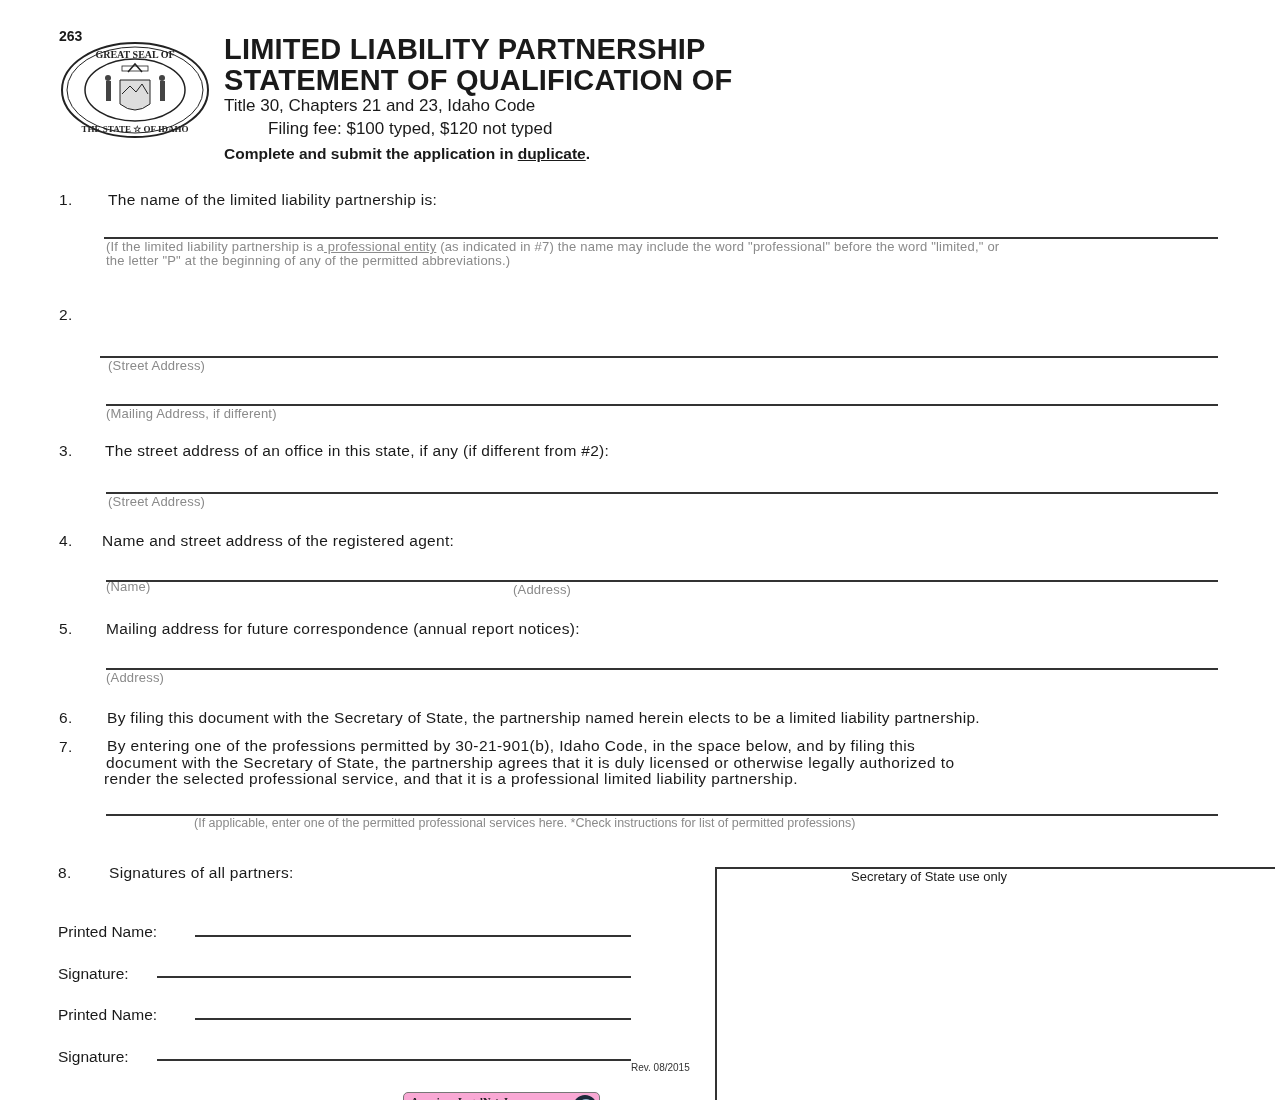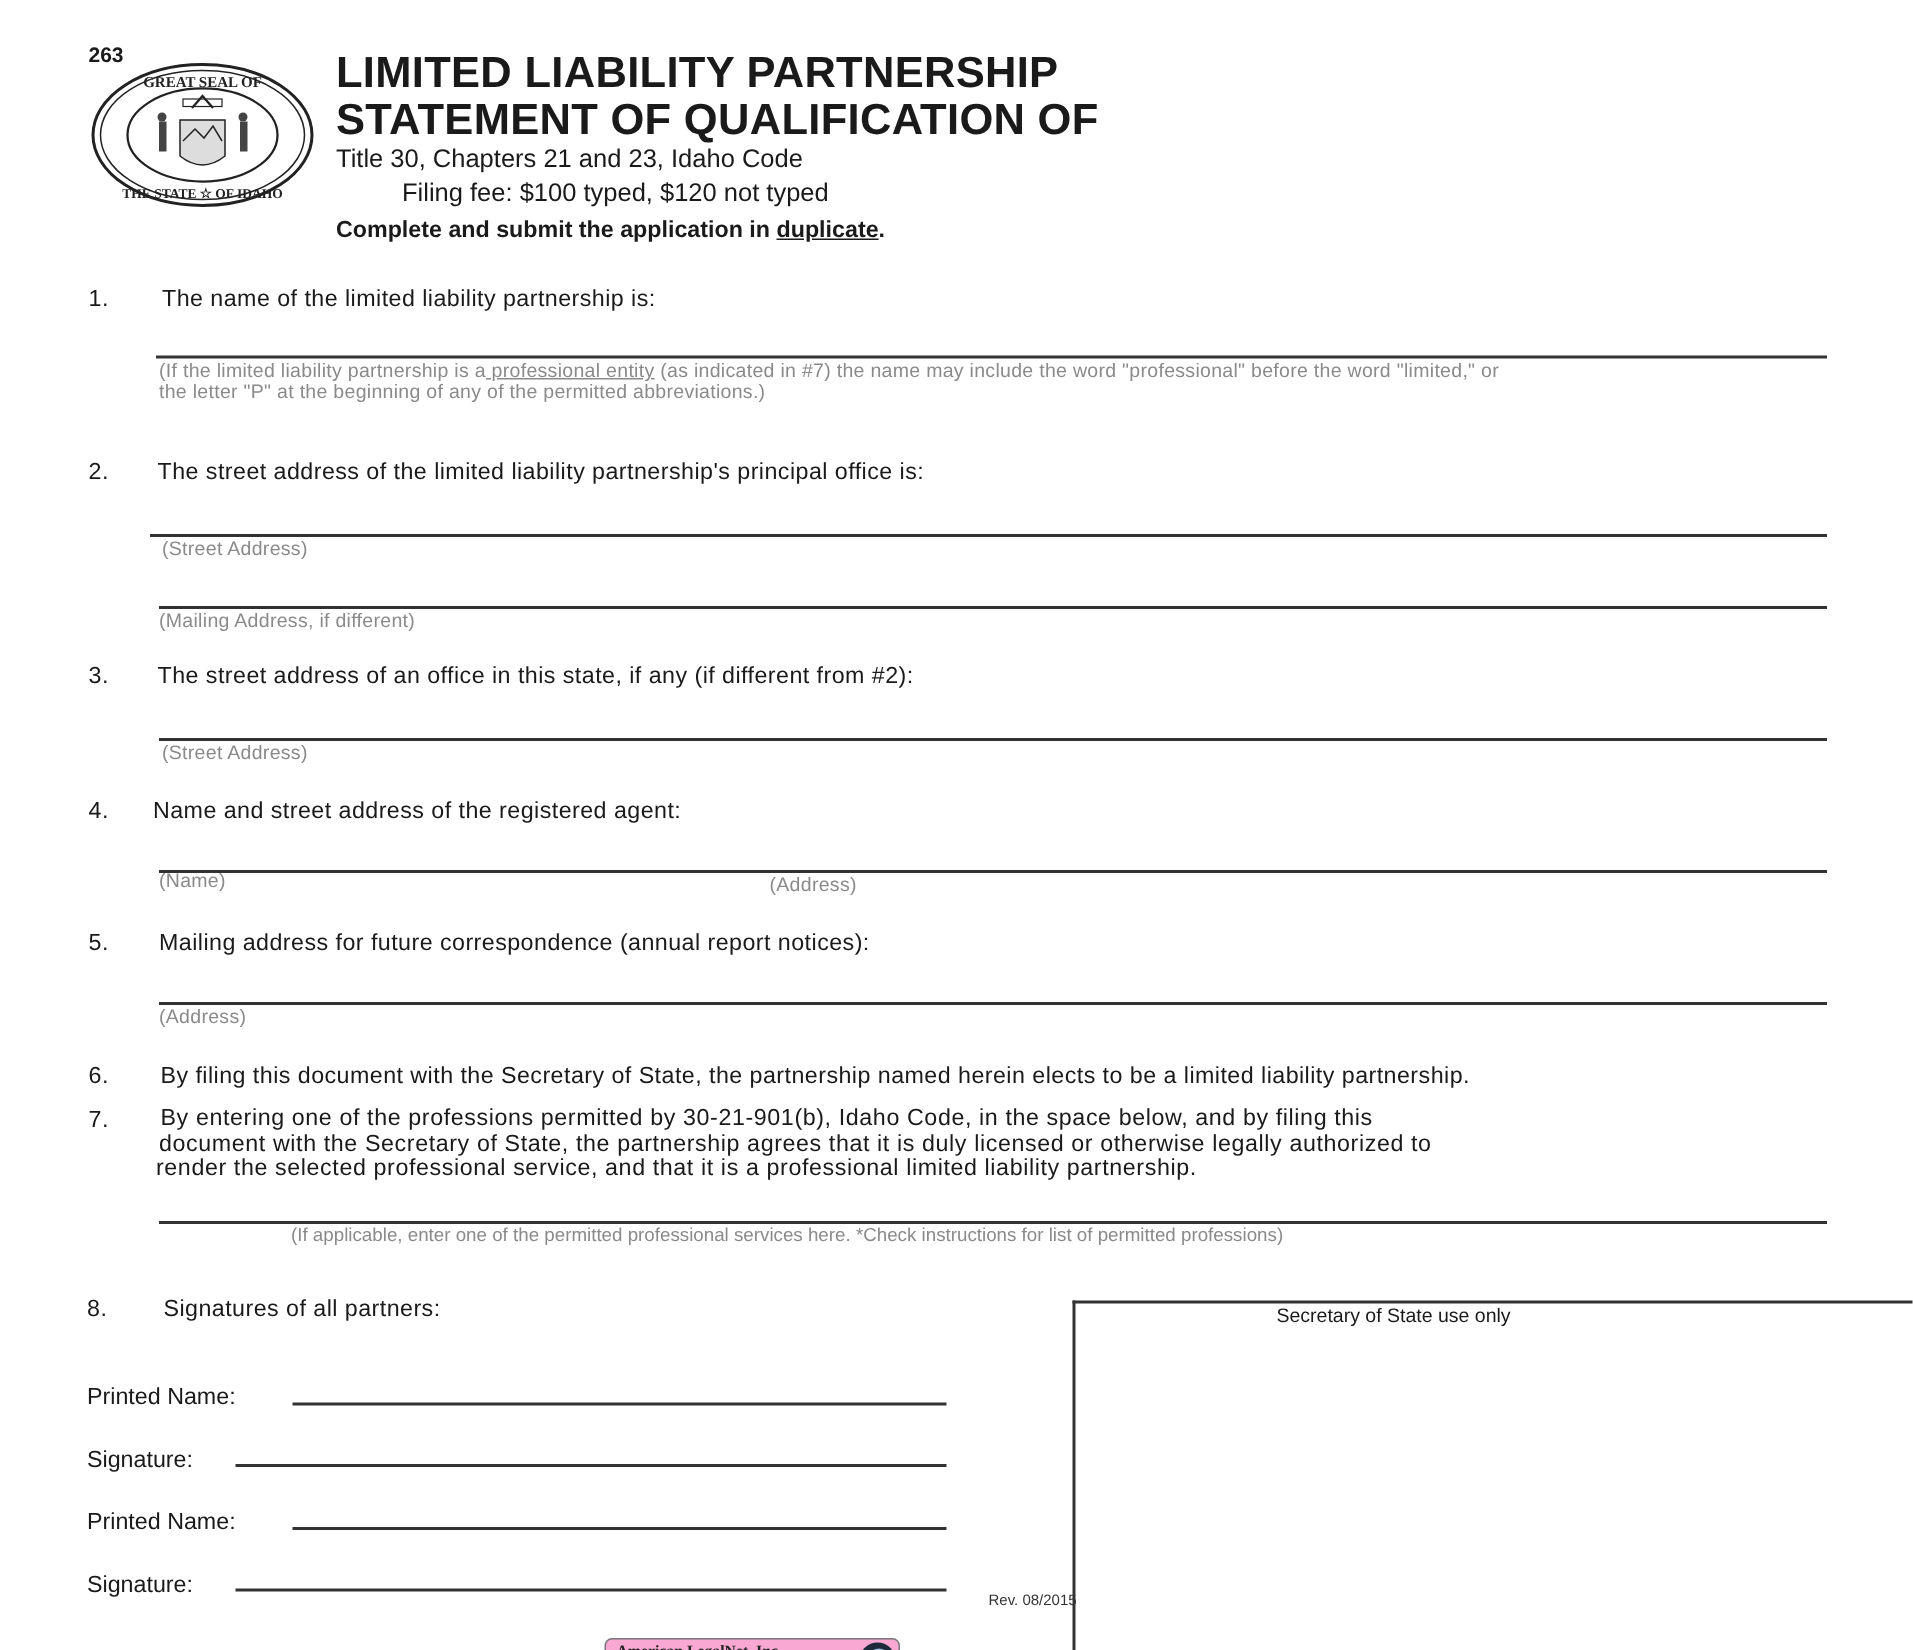--- a/index.html
+++ b/index.html
@@ -20,21 +20,21 @@
   .hint { position: absolute; color: #8a8a8a; font-size: 13px; line-height: 13.5px; letter-spacing: 0.2px; }
   .hint u { text-decoration: underline; }
   .para { position: absolute; font-size: 15.5px; line-height: 16.5px; letter-spacing: 0.4px; }
   .sos-box { left: 715px; top: 867px; width: 580px; height: 260px; border-left: 2px solid #333; border-top: 2px solid #333; }
   .sos-label { position: absolute; left: 134px; top: 0px; font-size: 13px; }
   .sig-label { position: absolute; font-size: 15.5px; }
   .logo-box { left: 403px; top: 1092px; width: 195px; height: 28px; border: 1px solid #777; border-radius: 5px; background: #f9a8d4; }
   .logo-name { position: absolute; left: 7px; top: 3px; font-family: "Liberation Serif", serif; font-weight: bold; font-size: 10.5px; color: #222; }
   .logo-url { position: absolute; left: 7px; top: 14px; font-family: "Liberation Serif", serif; font-size: 10.5px; color: #3b5cb0; text-decoration: underline; margin-left: 39px; }
   .logo-globe { position: absolute; right: 1px; top: 1px; width: 26px; height: 26px; }
-  .rev { left: 631px; top: 1062px; font-size: 10px; color: #333; margin-left: 28px; }
+  .rev { left: 631px; top: 1062px; font-size: 10px; color: #333; }
 </style>
 </head>
 <body>
 
 <div class="abs form-number">263</div>
 
 <div class="abs seal">
   <svg width="150" height="96" viewBox="0 0 150 96">
     <ellipse cx="75" cy="48" rx="73" ry="47" fill="#fff" stroke="#222" stroke-width="2"></ellipse>
     <ellipse cx="75" cy="48" rx="68" ry="43" fill="none" stroke="#222" stroke-width="1"></ellipse>
@@ -65,21 +65,20 @@
   <span class="qtext" style="left:49px;">The name of the limited liability partnership is:</span>
 </div>
 <div class="line" style="left:104px; top:237px; width:1114px;"></div>
 <div class="hint" style="left:106px; top:240px;">
   <div><span>(If the limited liability partnership is a</span><u> professional entity</u><span> (as indicated in #7) the name may include the word "professional" before the word "limited," or</span></div>
   <div>the letter "P" at the beginning of any of the permitted abbreviations.)</div>
 </div>
 
 <div class="abs q" style="left:59px; top:306px; width:1200px; height:20px;">
   <span class="qnum">2.</span>
-  <span class="qtext" style="left:46px;">The street address of the limited liability partnership's principal office is:</span>
 </div>
 <div class="line" style="left:100px; top:356px; width:1118px;"></div>
 <div class="hint" style="left:108px; top:359px;">(Street Address)</div>
 <div class="line" style="left:106px; top:404px; width:1112px;"></div>
 <div class="hint" style="left:106px; top:407px;">(Mailing Address, if different)</div>
 
 <div class="abs q" style="left:59px; top:442px; width:1200px; height:20px;">
   <span class="qnum">3.</span>
   <span class="qtext" style="left:46px;">The street address of an office in this state, if any (if different from #2):</span>
 </div>

